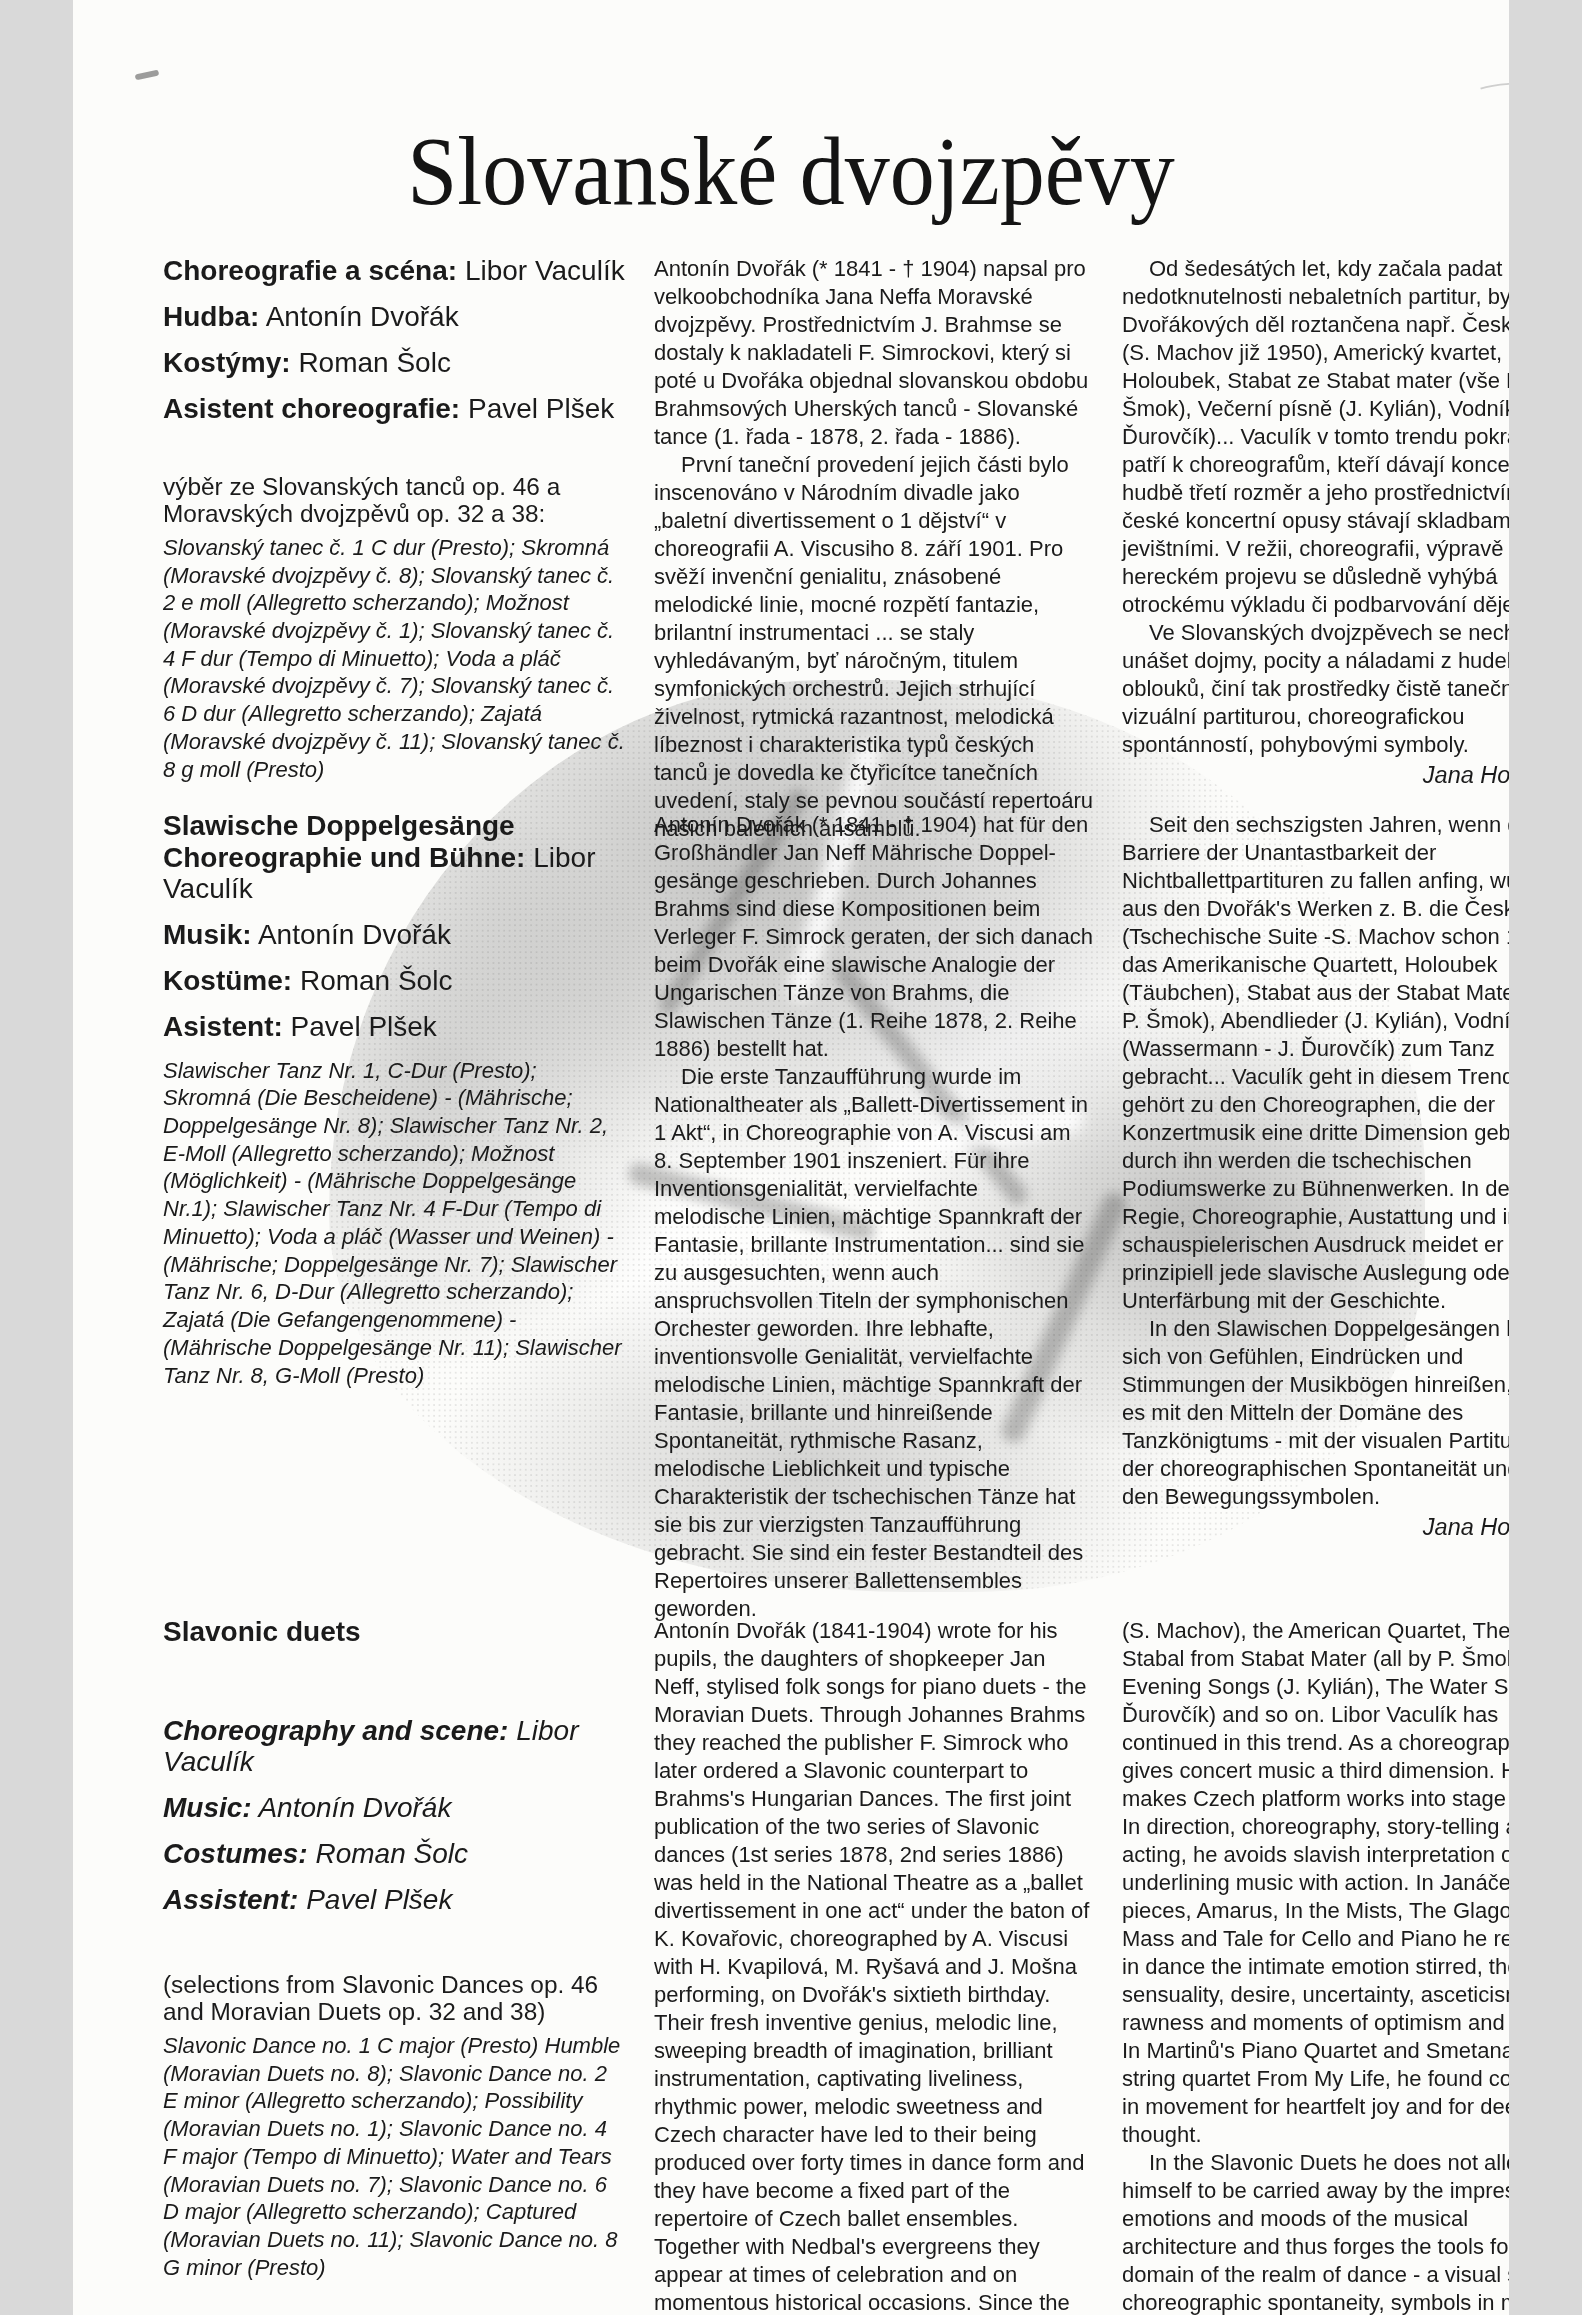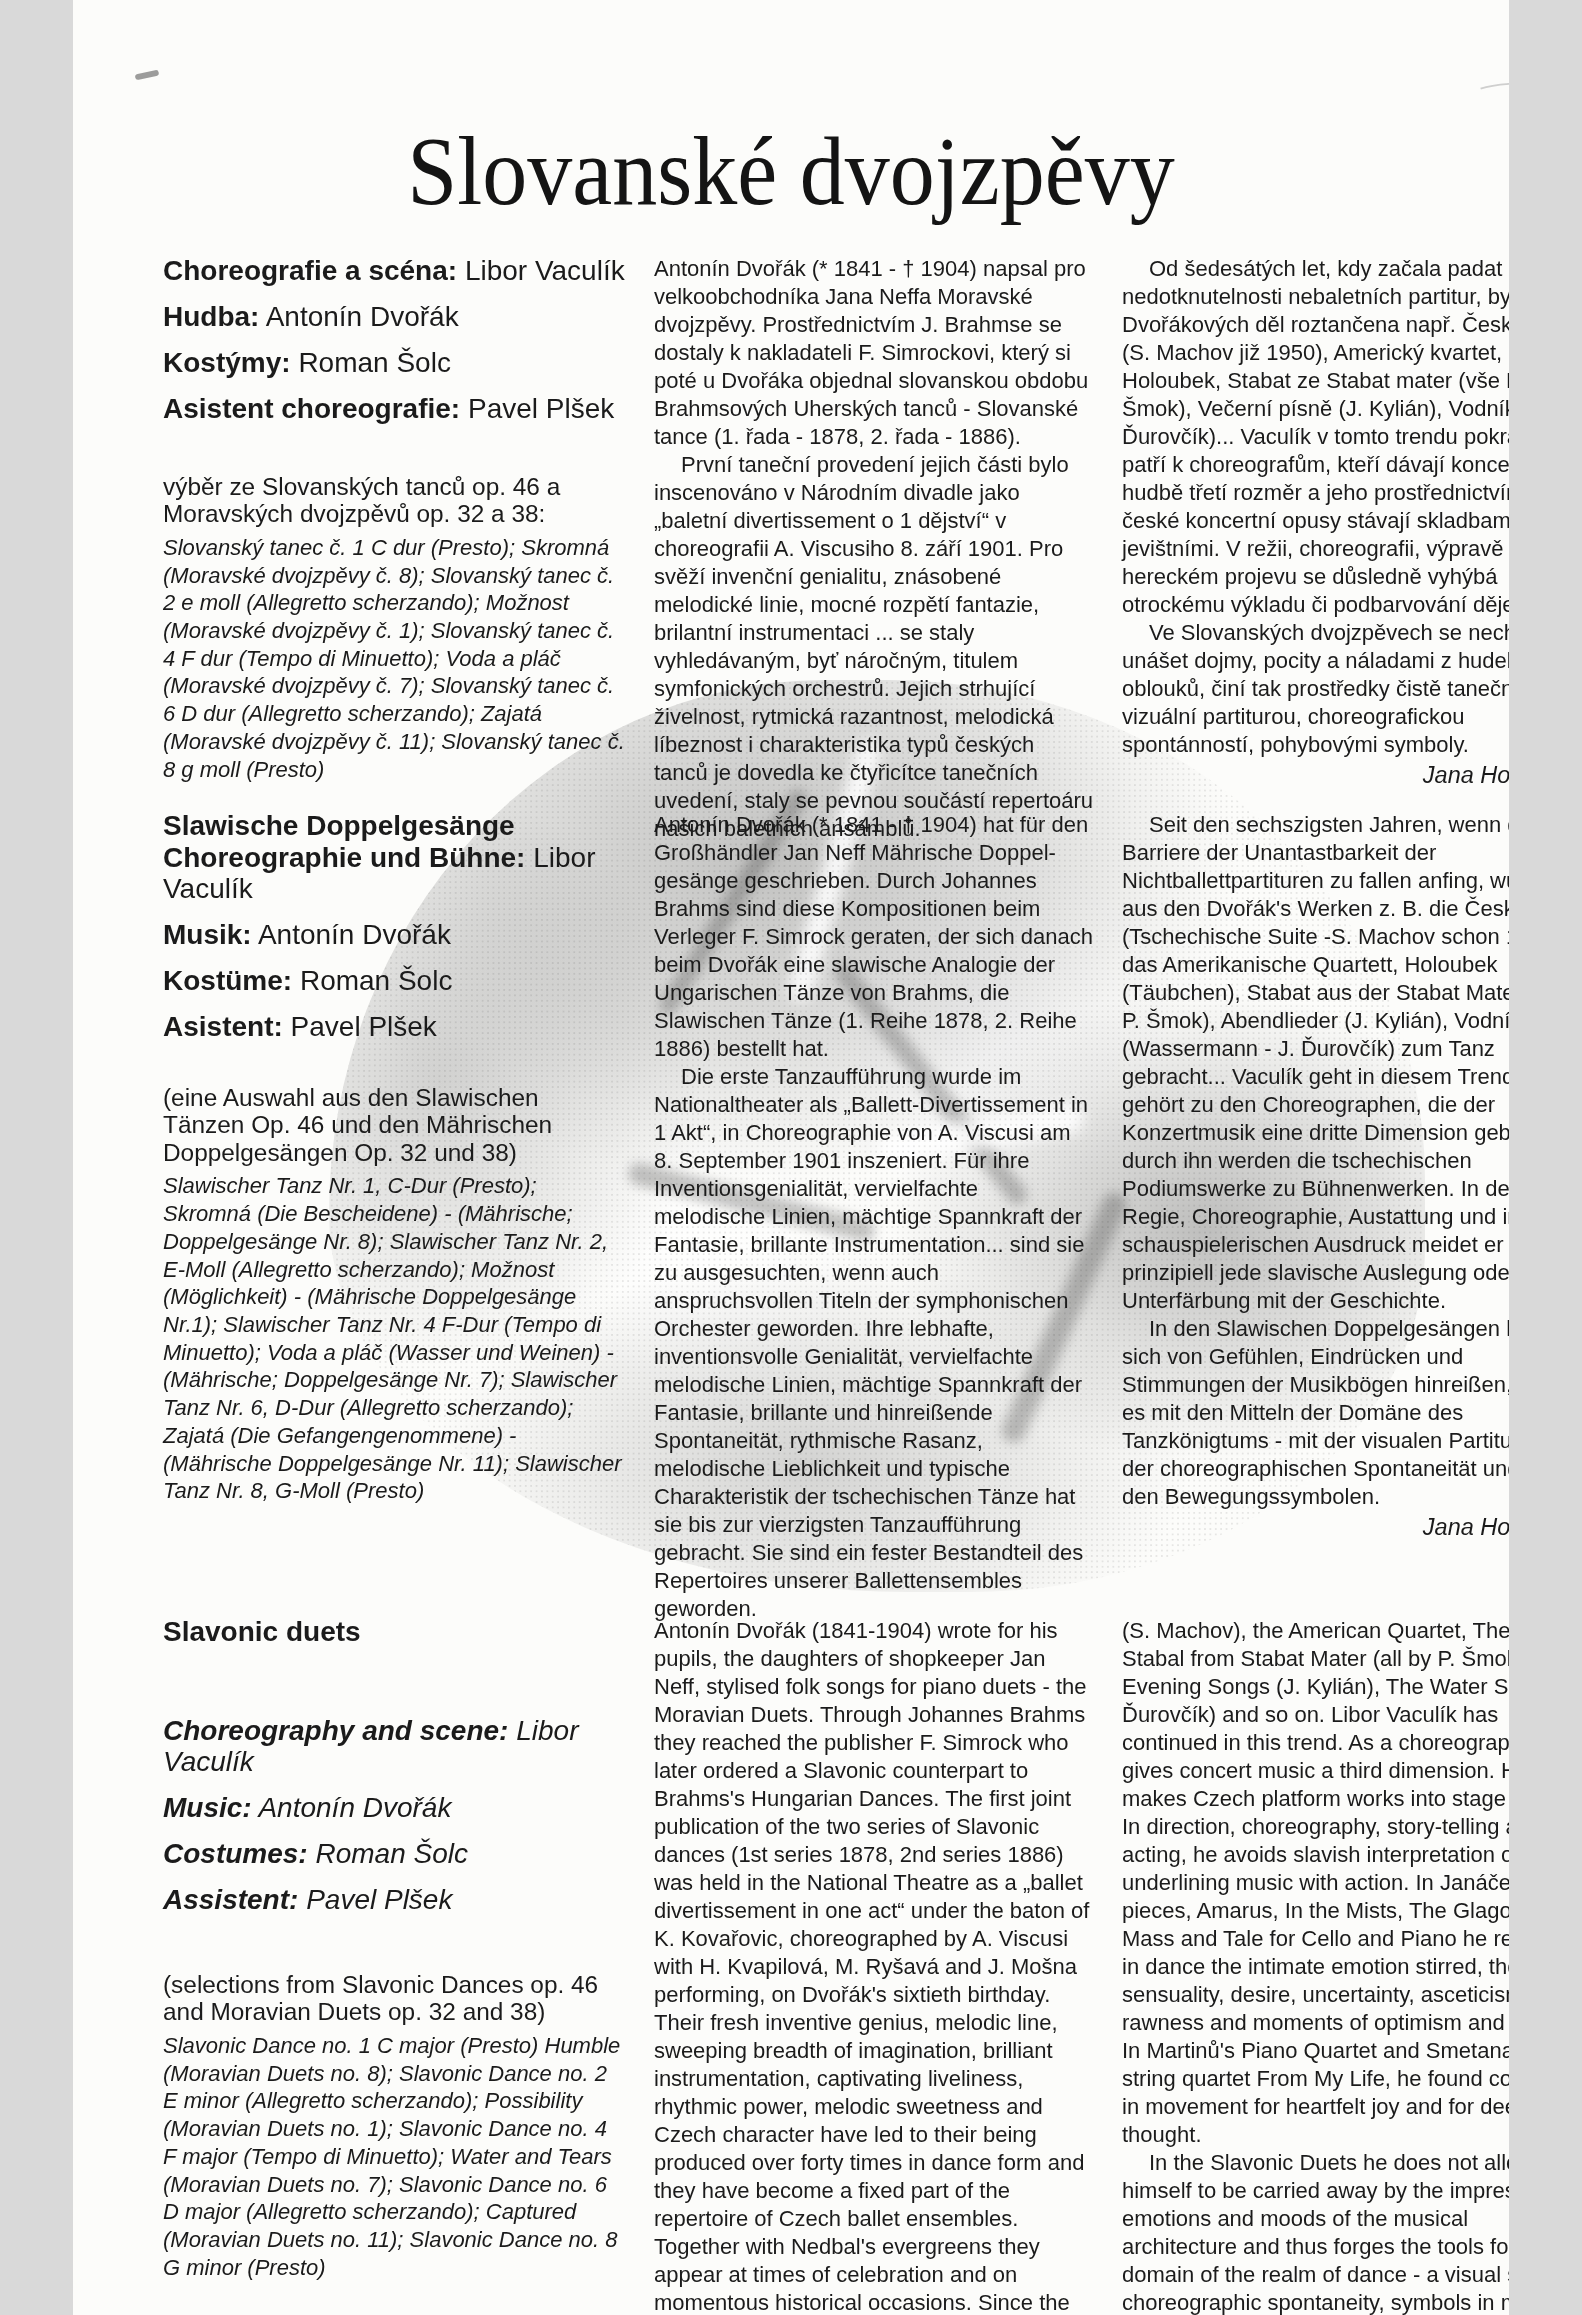--- a/index.html
+++ b/index.html
@@ -146,21 +146,20 @@
 
   <div class="section section-de">
     <div class="col">
       <h2 class="heading">Slawische Doppelgesänge</h2>
       <div class="credits below-heading">
         <div class="credit"><span class="credit-label">Choreographie und Bühne:</span> <span class="credit-value">Libor Vaculík</span></div>
         <div class="credit"><span class="credit-label">Musik:</span> <span class="credit-value">Antonín Dvořák</span></div>
         <div class="credit"><span class="credit-label">Kostüme:</span> <span class="credit-value">Roman Šolc</span></div>
         <div class="credit"><span class="credit-label">Asistent:</span> <span class="credit-value">Pavel Plšek</span></div>
       </div>
-      <div class="intro">(eine Auswahl aus den Slawischen Tänzen Op. 46 und den Mährischen Doppelgesängen Op. 32 und 38)</div>
       <div class="repertoire">Slawischer Tanz Nr. 1, C-Dur (Presto); Skromná (Die Bescheidene) - (Mährische; Doppelgesänge Nr. 8); Slawischer Tanz Nr. 2, E-Moll (Allegretto scherzando); Možnost (Möglichkeit) - (Mährische Doppelgesänge Nr.1); Slawischer Tanz Nr. 4 F-Dur (Tempo di Minuetto); Voda a pláč (Wasser und Weinen) - (Mährische; Doppelgesänge Nr. 7); Slawischer Tanz Nr. 6, D-Dur (Allegretto scherzando); Zajatá (Die Gefangengenommene) - (Mährische Doppelgesänge Nr. 11); Slawischer Tanz Nr. 8, G-Moll (Presto)</div>
     </div>
     <div class="col body-text">
       <p>Antonín Dvořák (* 1841 - † 1904) hat für den Großhändler Jan Neff Mährische Doppel-gesänge geschrieben. Durch Johannes Brahms sind diese Kompositionen beim Verleger F. Simrock geraten, der sich danach beim Dvořák eine slawische Analogie der Ungarischen Tänze von Brahms, die Slawischen Tänze (1. Reihe 1878, 2. Reihe 1886) bestellt hat.</p>
       <p class="indent">Die erste Tanzaufführung wurde im Nationaltheater als „Ballett-Divertissement in 1 Akt“, in Choreographie von A. Viscusi am 8. September 1901 inszeniert. Für ihre Inventionsgenialität, vervielfachte melodische Linien, mächtige Spannkraft der Fantasie, brillante Instrumentation... sind sie zu ausgesuchten, wenn auch anspruchsvollen Titeln der symphonischen Orchester geworden. Ihre lebhafte, inventionsvolle Genialität, vervielfachte melodische Linien, mächtige Spannkraft der Fantasie, brillante und hinreißende Spontaneität, rythmische Rasanz, melodische Lieblichkeit und typische Charakteristik der tschechischen Tänze hat sie bis zur vierzigsten Tanzaufführung gebracht. Sie sind ein fester Bestandteil des Repertoires unserer Ballettensembles geworden.</p>
     </div>
     <div class="col body-text">
       <p class="indent">Seit den sechszigsten Jahren, wenn die Barriere der Unantastbarkeit der Nichtballettpartituren zu fallen anfing, wurden aus den Dvořák's Werken z. B. die Česká suita (Tschechische Suite -S. Machov schon 1950), das Amerikanische Quartett, Holoubek (Täubchen), Stabat aus der Stabat Mater (alles P. Šmok), Abendlieder (J. Kylián), Vodník (Wassermann - J. Ďurovčík) zum Tanz gebracht... Vaculík geht in diesem Trend fort, er gehört zu den Choreographen, die der Konzertmusik eine dritte Dimension geben, und durch ihn werden die tschechischen Podiumswerke zu Bühnenwerken. In der Regie, Choreographie, Austattung und im schauspielerischen Ausdruck meidet er prinzipiell jede slavische Auslegung oder Unterfärbung mit der Geschichte.</p>
       <p class="indent">In den Slawischen Doppelgesängen läßt er sich von Gefühlen, Eindrücken und Stimmungen der Musikbögen hinreißen, er tut es mit den Mitteln der Domäne des Tanzkönigtums - mit der visualen Partitur, mit der choreographischen Spontaneität und mit den Bewegungssymbolen.</p>
       <div class="signature">Jana Holeňová</div>

